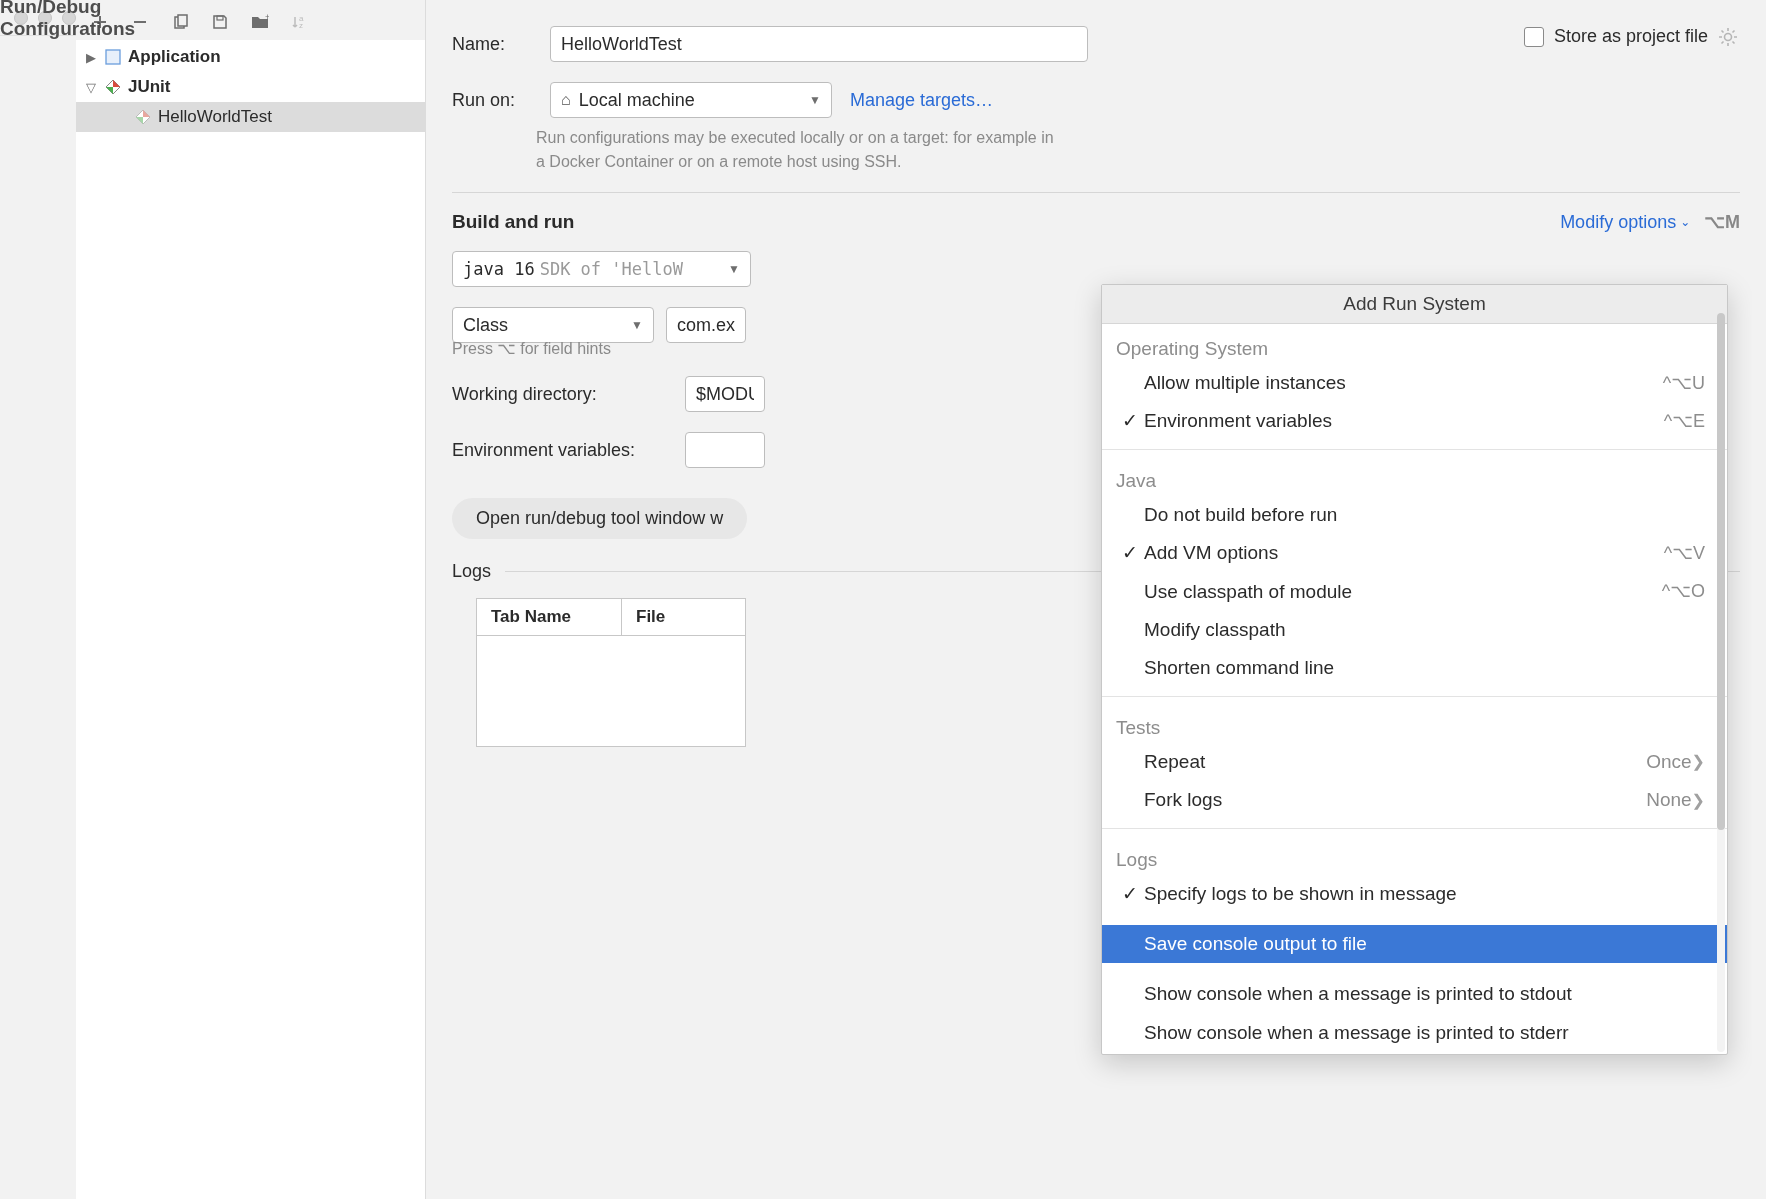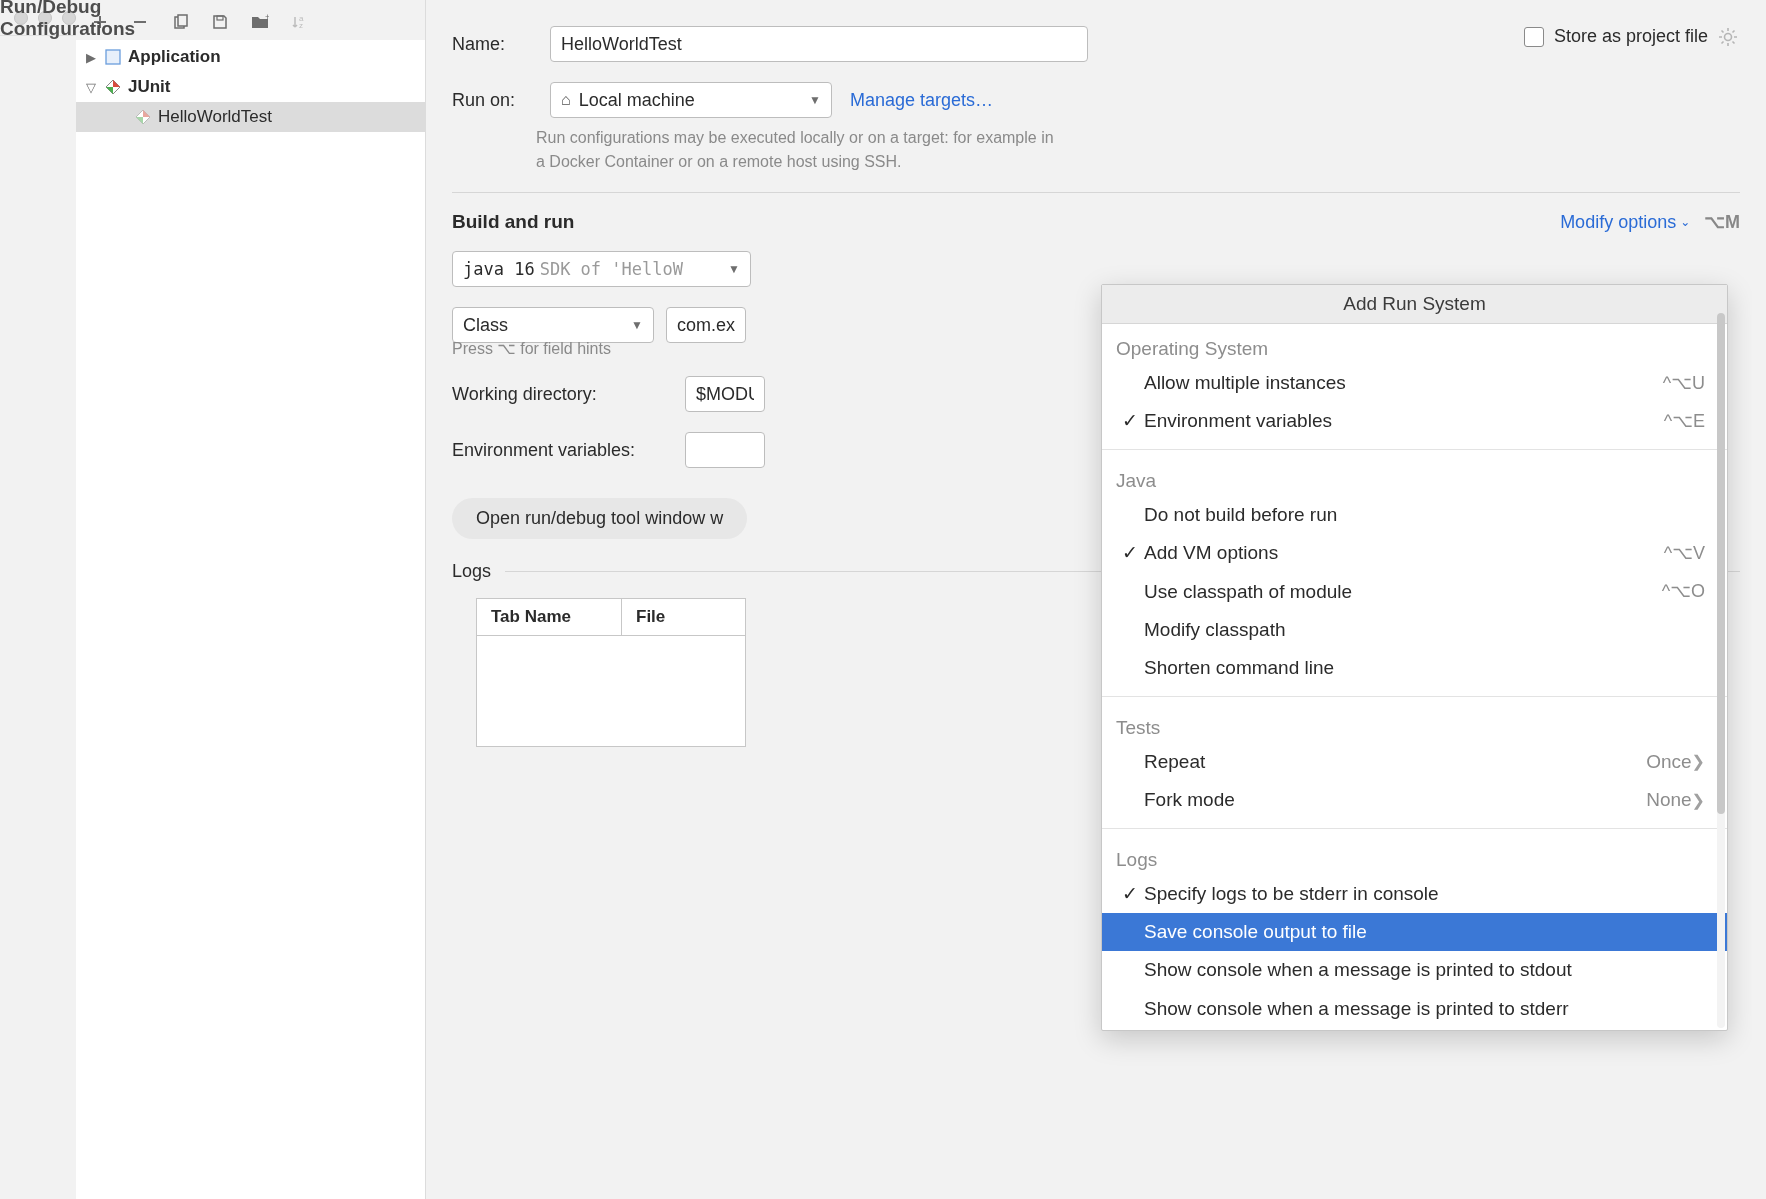--- a/index.html
+++ b/index.html
@@ -165,21 +165,21 @@
   display:flex; align-items:center;
   padding: 4px 8px 4px 0px;
   font-size:19px; line-height:1.6;
   position:relative;
 }
 .popup .item .chk { width:28px; text-align:center; color:#2b2b2b;}
 .popup .item .txt { flex:1; }
 .popup .item .sub { color:#8d8d8d; margin-left:10px;}
 .popup .item .sc { color:#8d8d8d; font-size:18px; margin-left:auto;}
 .popup .item .arr { color:#a0a0a0; margin-left:auto; font-size:16px;}
-.popup .item.highlight { background:#3b78d6; color:#fff; margin: 0 -14px; padding-left:14px; padding-right:2px;}
+.popup .item.highlight { background:#3b78d6; color:#fff; margin: 12px -14px; padding-left:14px; padding-right:2px;}
 .popup .sep { height:1px; background:#e3e3e3; margin: 6px 0;}
 .popup-scroll { position:absolute; right:2px; top:28px; bottom:2px; width:8px; background:#f3f3f3; border-radius:4px;}
 .popup-scroll .thumb { position:absolute; left:0; right:0; top:0; height:70%; background:#c8c8c8; border-radius:4px;}
 
 .outer-scroll { position:absolute; right:0; top:38px; bottom:0; width:14px; background:#f2f2f2;}
 .home-icon { font-size:16px; color:#555; }
 svg { display:block; }
 </style>
 </head>
 <body>
@@ -408,31 +408,31 @@
             <div class="grp">
               <div class="grp-title">Tests</div>
               <div class="item">
                 <span class="chk"></span>
                 <span class="txt">Repeat</span>
                 <span class="sub">Once</span>
                 <span class="arr">❯</span>
               </div>
               <div class="item">
                 <span class="chk"></span>
-                <span class="txt">Fork mode</span>
+                <span class="txt">Fork logs</span>
                 <span class="sub">None</span>
                 <span class="arr">❯</span>
               </div>
             </div>
             <div class="sep"></div>
             <div class="grp">
               <div class="grp-title">Logs</div>
               <div class="item">
                 <span class="chk">✓</span>
-                <span class="txt">Specify logs to be stderr in console</span>
+                <span class="txt">Specify logs to be shown in message</span>
               </div>
               <div class="item highlight">
                 <span class="chk"></span>
                 <span class="txt">Save console output to file</span>
               </div>
               <div class="item">
                 <span class="chk"></span>
                 <span class="txt">Show console when a message is printed to stdout</span>
               </div>
               <div class="item">

